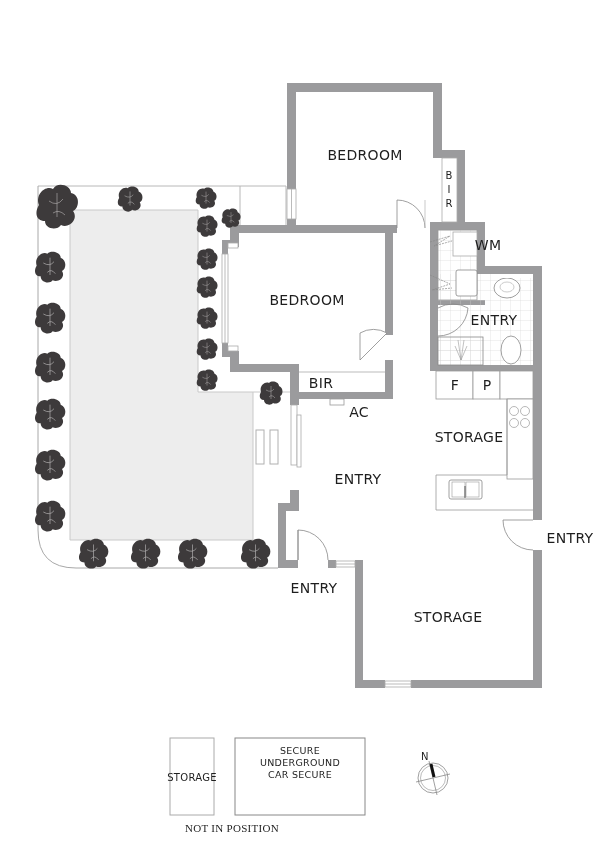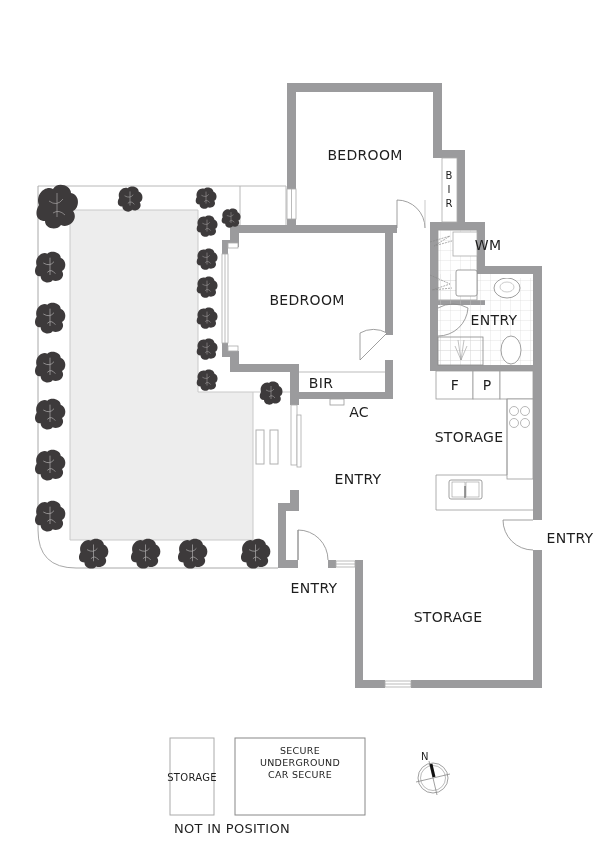--- a/index.html
+++ b/index.html
@@ -1,20 +1,20 @@
 <!DOCTYPE html>
 <html><head>
 <meta charset="utf-8">
 <style>
   html, body { margin: 0; padding: 0; background: #ffffff; }
   body { width: 607px; height: 851px; position: relative; overflow: hidden; font-family: "Liberation Sans", sans-serif; }
   svg { position: absolute; left: 0; top: 0; }
   .lbl { position: absolute; font-family: "DejaVu Sans", sans-serif; color: #1e1e1e; font-size: 14px; letter-spacing: 0.3px; white-space: nowrap; transform: translate(-50%, -50%); text-align: center; line-height: 1.25; }
   .lbl.small { font-size: 10px; }
-  .lbl.tiny { font-size: 13px; }
+  .lbl.tiny { font-size: 11px; font-family: Liberation Serif, serif; }
   .lbl.bir-v { font-size: 10px; line-height: 14px; }
 </style>
 </head>
 <body>
 
 <svg width="607" height="851" viewBox="0 0 607 851">
 
   <path d="M38,186 L286,186 L286,230 M240,186 L240,230 L286,230" fill="none" stroke="#b8b8b8" stroke-width="1"></path>
   <path d="M38,186 L38,530 Q38,568 76,568 L278,568" fill="none" stroke="#a8a8a8" stroke-width="1"></path>
 

